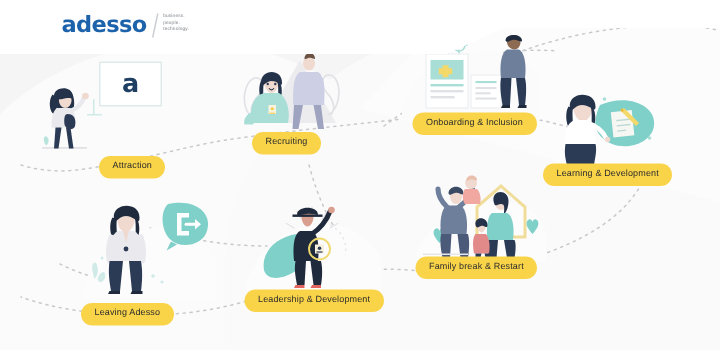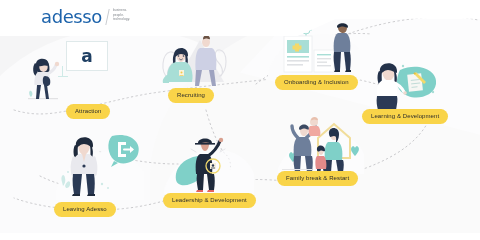--- a/index.html
+++ b/index.html
@@ -31,21 +31,21 @@
   .header{
     position:absolute;left:0;top:0;width:100%;height:36px;
     background:#ffffff;z-index:40;
     clip-path:polygon(0 0,100% 0,100% 52%,70% 52%,62% 100%,0 100%);
   }
   .logo-wrap{
     position:absolute;left:41px;top:8px;display:flex;align-items:flex-start;gap:5px;z-index:45;
   }
   .logo-word{
     font-family:"DejaVu Sans", sans-serif;
-    font-weight:400;font-size:18px;line-height:17px;
+    font-weight:700;font-size:15px;line-height:17px;
     color:#1а5fa8;color:#1d63ab;letter-spacing:-0.4px;
   }
   .logo-sep{
     width:1px;height:16px;background:#c9ccd0;margin-top:1px;transform:skewX(-12deg);
   }
   .logo-tag{
     display:flex;flex-direction:column;gap:1px;margin-top:1px;
   }
   .logo-tag span{
     font-size:3.2px;line-height:3.6px;color:#7d8288;letter-spacing:.1px;

